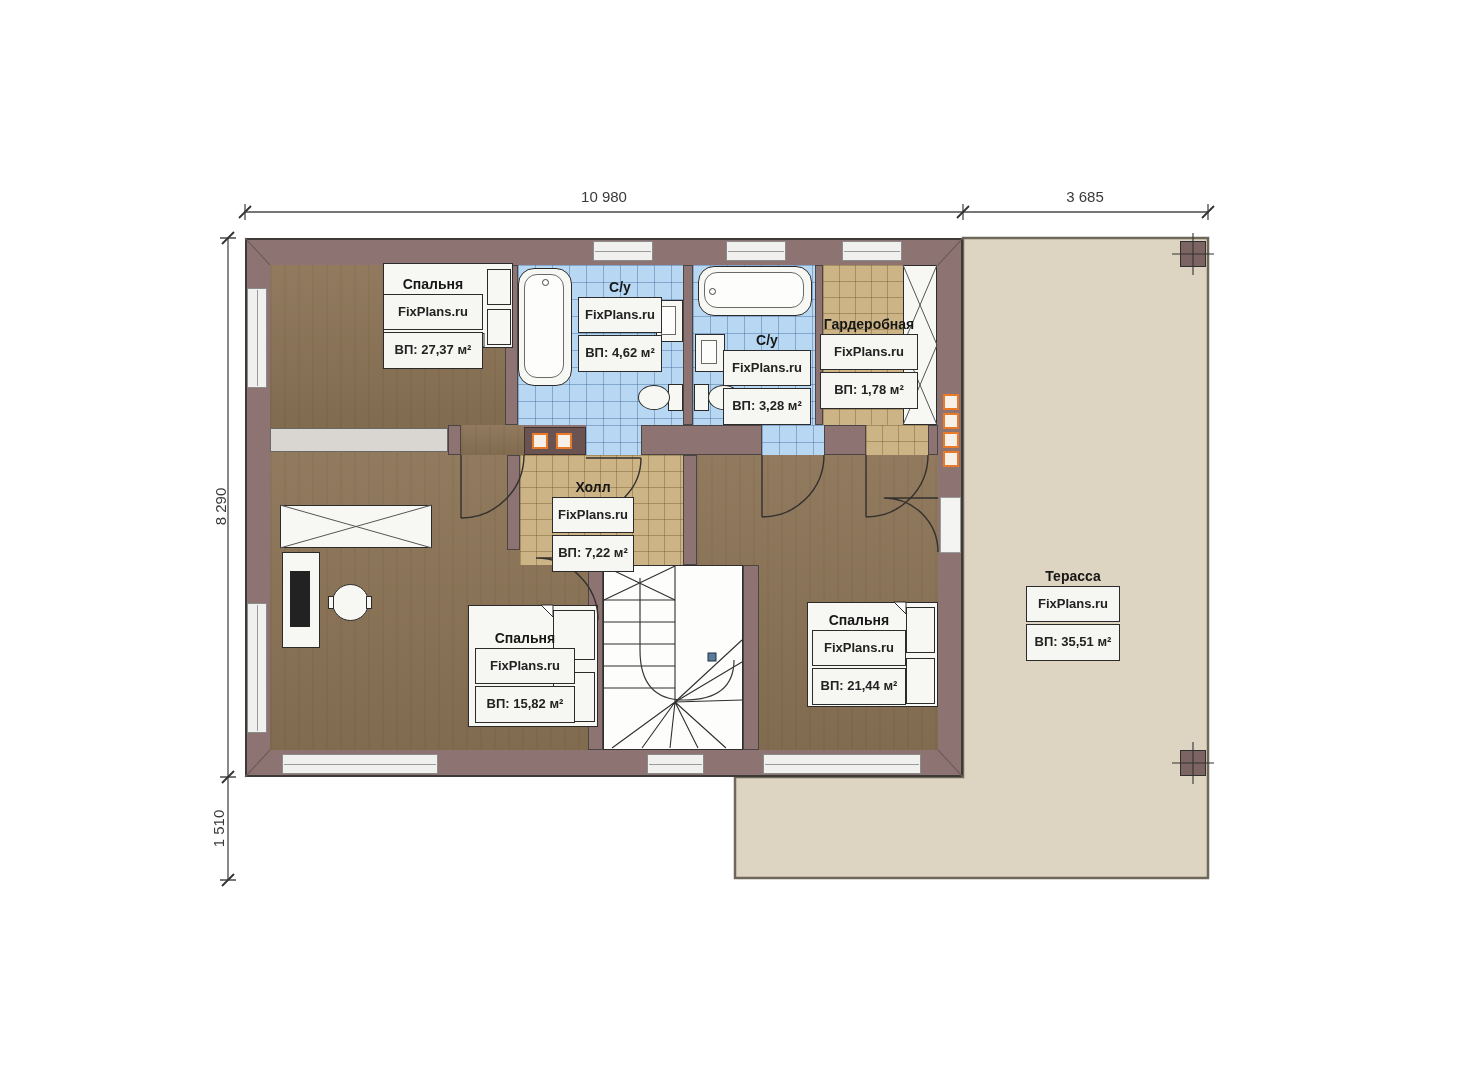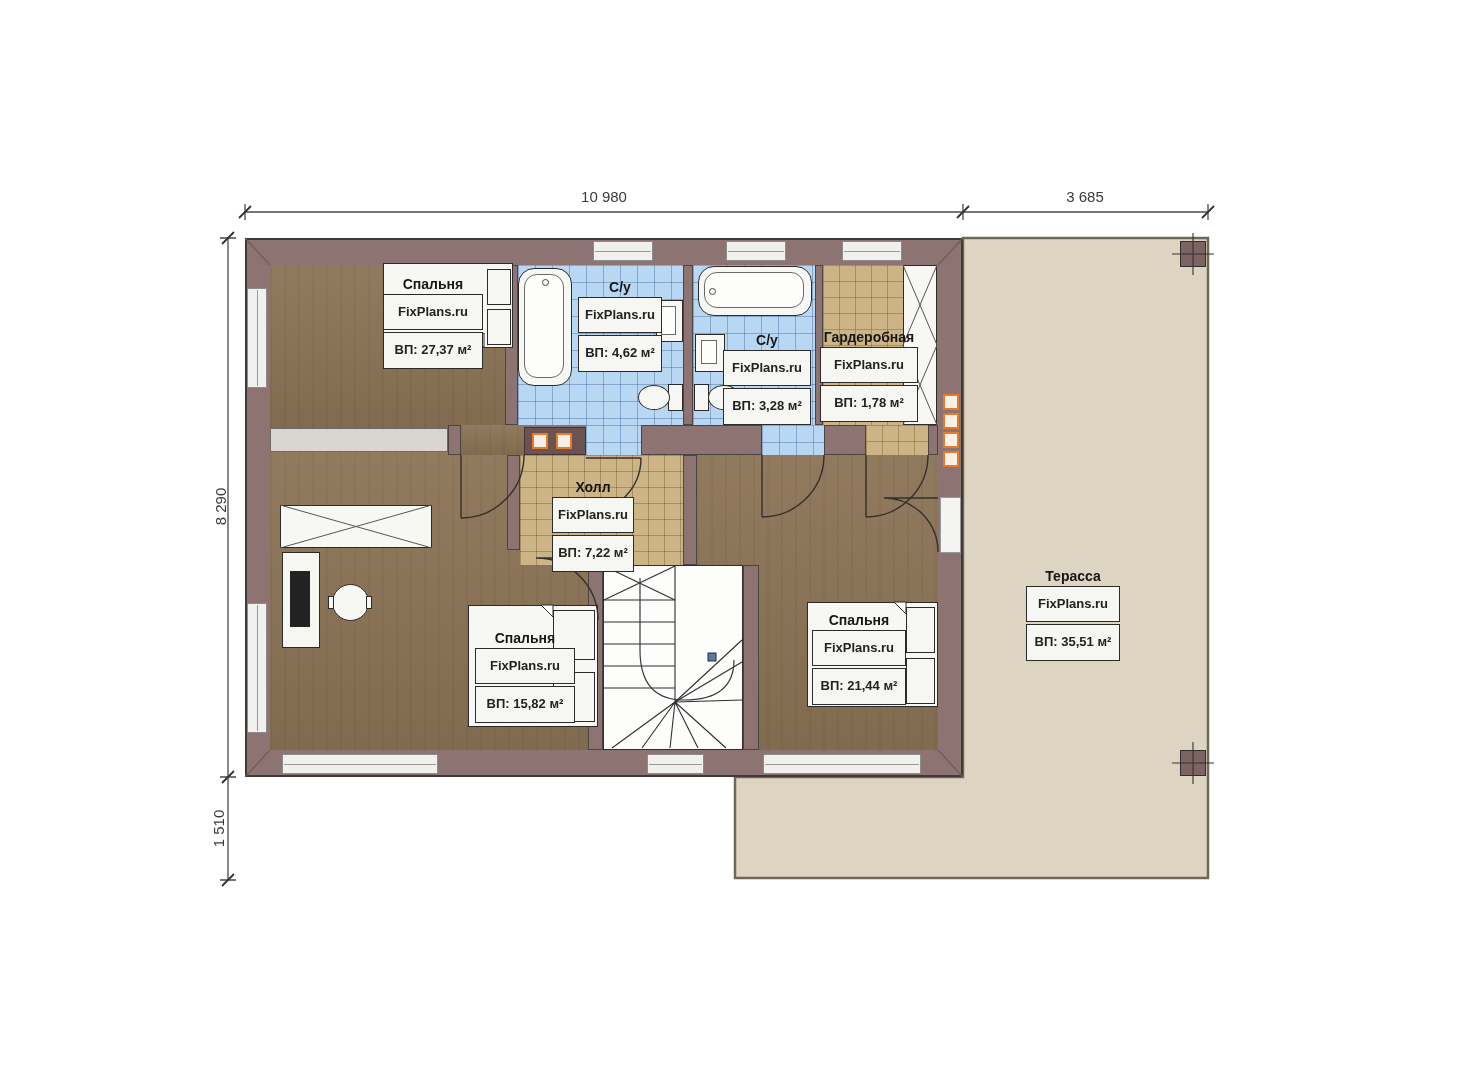--- a/index.html
+++ b/index.html
@@ -196,21 +196,21 @@
   <div class="rlabel" style="left:578px;top:279px;width:84px">
     <div class="rname">С/у</div>
     <div class="rbox">FixPlans.ru</div>
     <div class="rbox">ВП: 4,62 м²</div>
   </div>
   <div class="rlabel" style="left:723px;top:332px;width:88px">
     <div class="rname">С/у</div>
     <div class="rbox">FixPlans.ru</div>
     <div class="rbox">ВП: 3,28 м²</div>
   </div>
-  <div class="rlabel" style="left:820px;top:329px;width:98px">
+  <div class="rlabel" style="left:820px;top:316px;width:98px">
     <div class="rname">Гардеробная</div>
     <div class="rbox">FixPlans.ru</div>
     <div class="rbox">ВП: 1,78 м²</div>
   </div>
   <div class="rlabel" style="left:552px;top:479px;width:82px">
     <div class="rname">Холл</div>
     <div class="rbox">FixPlans.ru</div>
     <div class="rbox">ВП: 7,22 м²</div>
   </div>
   <div class="rlabel" style="left:475px;top:630px;width:100px">

